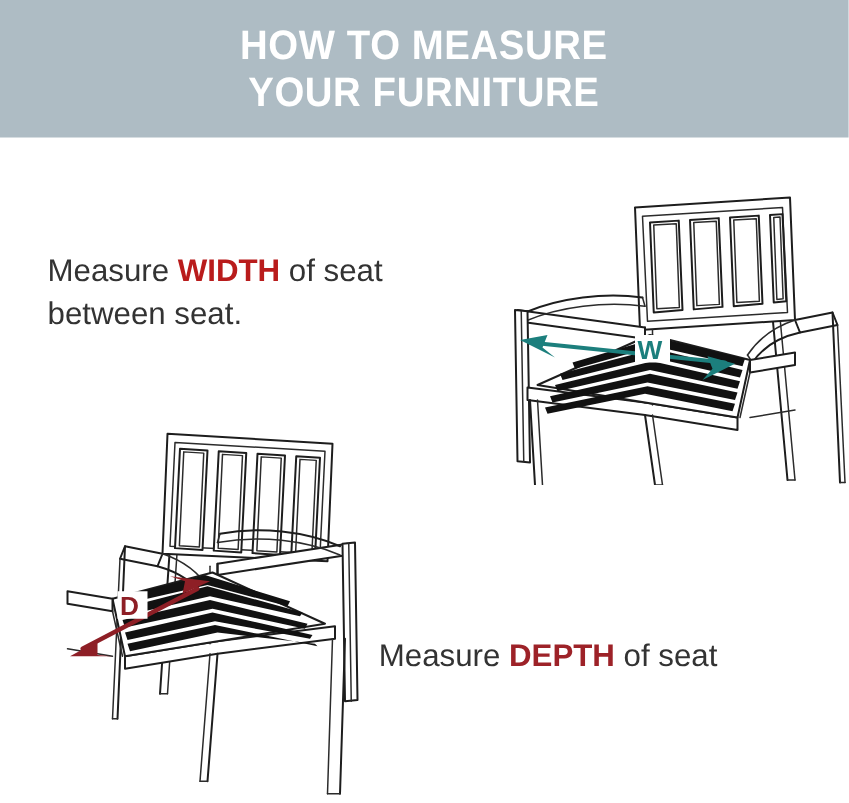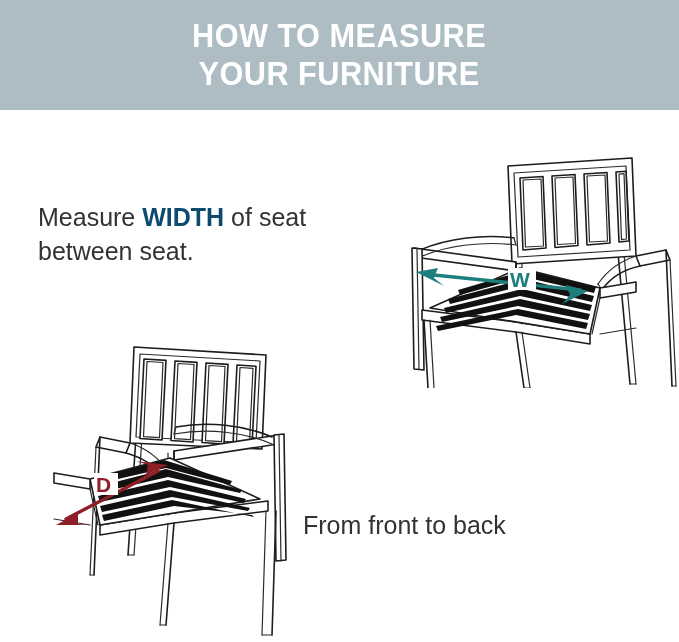--- a/index.html
+++ b/index.html
@@ -54,21 +54,21 @@
     left: 38px;
     top: 200px;
     width: 400px;
   }
   #caption-depth {
     left: 303px;
     top: 508px;
     width: 370px;
   }
   .kw-width {
-    color: #0c4a6e;
+    color: #b91c1c;
     font-weight: bold;
   }
   .kw-depth {
     color: #9d2228;
     font-weight: bold;
   }
   .cap-line { display: block; }
 
   
   .chair-illustration {
@@ -111,21 +111,21 @@
   <div class="header-line">HOW TO MEASURE</div>
   <div class="header-line">YOUR FURNITURE</div>
 </div>
 
 <div class="caption" id="caption-width">
   <span class="cap-line"><span>Measure </span><span class="kw-width">WIDTH</span><span> of seat</span></span>
   <span class="cap-line">between seat.</span>
 </div>
 
 <div class="caption" id="caption-depth">
-  <span class="cap-line">From front to back</span>
+  <span class="cap-line"><span>Measure </span><span class="kw-depth">DEPTH</span><span> of seat</span></span>
 </div>
 
 <div class="chair-illustration" id="chair-width-illustration">
   <svg class="chair-svg" width="275" height="250" viewBox="0 0 275 250" xmlns="http://www.w3.org/2000/svg">
 
     <path class="ln" d="M214 115 L226 246"></path>
     <path class="ln-thin" d="M220 116 L232 246"></path>
     <path class="ln-thin" d="M226 246 L232 246"></path>
 
     <path class="face" d="M104 28 L228 20 L232 118 L108 126 Z"></path>

